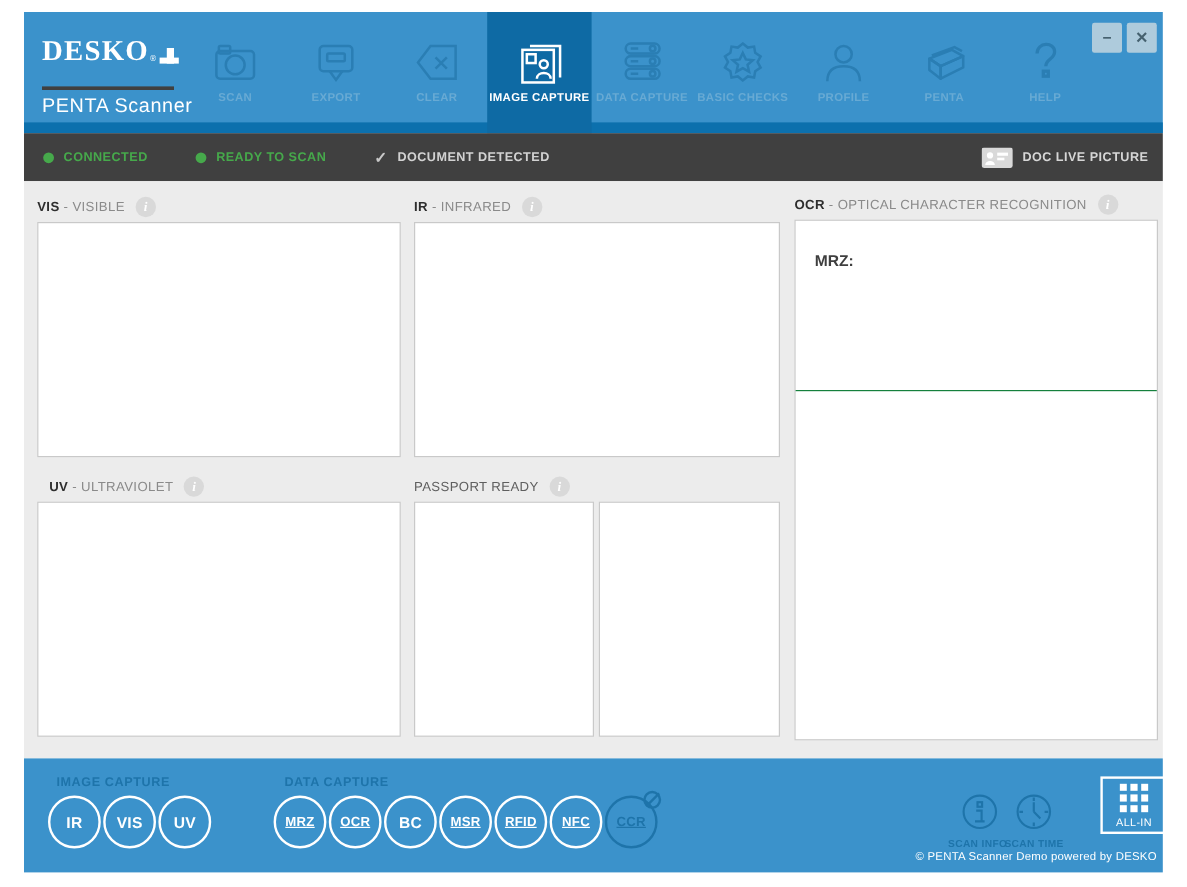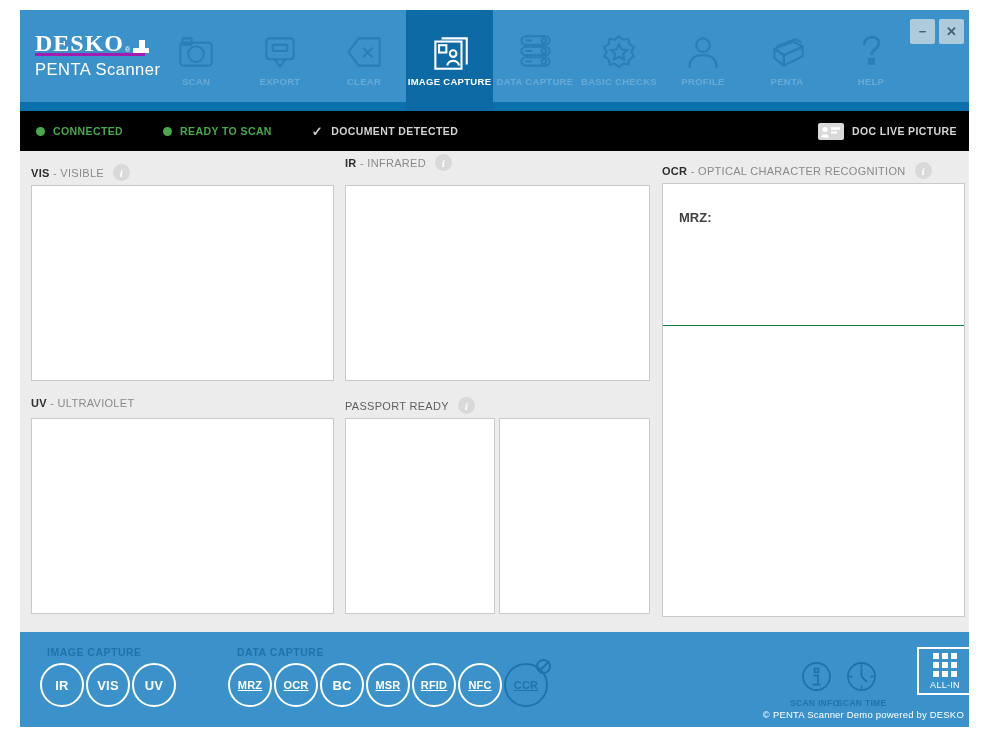--- a/index.html
+++ b/index.html
@@ -3,40 +3,40 @@
 <meta charset="utf-8">
 <style>
   * { margin:0; padding:0; box-sizing:border-box; }
   html,body { width:989px; height:739px; background:#ffffff; font-family:"Liberation Sans", sans-serif; overflow:hidden; }
   .app { position:absolute; left:20px; top:10px; width:949px; height:717px; }
 
   
   .header { position:absolute; left:0; top:0; width:949px; height:101px; background:#3b92cb; }
   .header-strip { position:absolute; left:0; bottom:0; width:100%; height:9px; background:#0c70ad; }
   .logo { position:absolute; left:15px; top:23px; color:#fff; }
-  .logo-row { display:flex; align-items:flex-end; border-bottom:3px solid #a21caf; padding-bottom:0; width:110px; }
+  .logo-row { display:flex; align-items:flex-end; border-bottom:3px solid #404040; padding-bottom:19px; width:110px; }
   .logo-name { font-family:"Liberation Serif", serif; font-weight:bold; font-size:24px; letter-spacing:1px; line-height:20px; }
   .logo-reg { font-size:7px; vertical-align:top; margin-left:1px; }
   .logo-block { position:relative; width:16px; height:15px; margin-left:3px; }
   .logo-block::before { content:""; position:absolute; left:0; bottom:0; width:16px; height:5px; background:#fff; }
   .logo-block::after { content:""; position:absolute; right:0; bottom:0; width:6px; height:13px; background:#fff; }
   .logo-product { font-size:16.5px; letter-spacing:0.5px; margin-top:4px; font-weight:normal; }
 
   .toolbar { position:absolute; left:134px; top:0; height:101px; display:flex; }
   .titem { width:84px; height:101px; display:flex; flex-direction:column; align-items:center; padding-top:19px; color:#2a7eb4; cursor:pointer; }
   .titem .ticon { width:46px; height:46px; }
   .titem .tlabel { margin-top:1px; font-size:9.5px; font-weight:bold; letter-spacing:0.3px; color:#68aad4; white-space:nowrap; }
   .titem.active { background:#0e6aa4; width:87px; color:#fff; }
   .titem.active .tlabel { color:#fff; }
 
   .win-controls { position:absolute; right:5px; top:9px; display:flex; gap:4px; }
   .win-btn { width:25px; height:25px; background:#aecbdc; border-radius:2px; color:#45616f; font-weight:bold; font-size:13px; display:flex; align-items:center; justify-content:center; cursor:pointer; }
 
   
-  .statusbar { position:absolute; left:0; top:101px; width:949px; height:40px; background:#000000; display:flex; align-items:center; padding:0 10px 0 16px; }
+  .statusbar { position:absolute; left:0; top:101px; width:949px; height:40px; background:#404040; display:flex; align-items:center; padding:0 10px 0 16px; }
   .status-item { display:flex; align-items:center; gap:8px; margin-right:40px; font-size:10.5px; font-weight:bold; letter-spacing:0.4px; }
   .dot { width:9px; height:9px; border-radius:50%; background:#46a94b; }
   .status-green { color:#46a94b; }
   .status-gray { color:#d2d2d2; }
   .check { color:#c8c8c8; font-size:13px; font-weight:bold; }
   .doc-live { margin-left:auto; margin-right:2px; display:flex; align-items:center; gap:8px; font-size:10.5px; font-weight:bold; letter-spacing:0.4px; color:#d6d6d6; }
 
   
   .main { position:absolute; left:0; top:141px; width:949px; height:481px; background:#ececec; }
   .panel-header { position:absolute; display:flex; align-items:center; gap:9px; font-size:11px; letter-spacing:0.3px; }
@@ -197,37 +197,37 @@
   </div>
 
   <div class="main">
 
     <div class="panel-header" style="left:11px; top:13px;">
       <span><span class="ph-abbr">VIS</span><span class="ph-rest"> - VISIBLE</span></span>
       <span class="info-icon">i</span>
     </div>
     <div class="box" style="left:11px; top:34px; width:303px; height:196px;"></div>
 
-    <div class="panel-header" style="left:325px; top:3px;">
+    <div class="panel-header" style="left:325px; top:13px;">
       <span><span class="ph-abbr">IR</span><span class="ph-rest"> - INFRARED</span></span>
       <span class="info-icon">i</span>
     </div>
     <div class="box" style="left:325px; top:34px; width:305px; height:196px;"></div>
 
     <div class="panel-header" style="left:642px; top:11px;">
       <span><span class="ph-abbr">OCR</span><span class="ph-rest"> - OPTICAL CHARACTER RECOGNITION</span></span>
       <span class="info-icon">i</span>
     </div>
     <div class="ocr-inner">
       <div class="mrz-section">
         <div class="mrz-label">MRZ:</div>
       </div>
     </div>
 
-    <div class="panel-header" style="left:11px; top:246px;flex-direction:column;">
+    <div class="panel-header" style="left:21px; top:246px;">
       <span><span class="ph-abbr">UV</span><span class="ph-rest"> - ULTRAVIOLET</span></span>
       <span class="info-icon">i</span>
     </div>
     <div class="box" style="left:11px; top:267px; width:303px; height:196px;"></div>
 
     <div class="panel-header" style="left:325px; top:246px;">
       <span class="ph-plain">PASSPORT READY</span>
       <span class="info-icon">i</span>
     </div>
     <div class="box" style="left:325px; top:267px; width:150px; height:196px;"></div>

